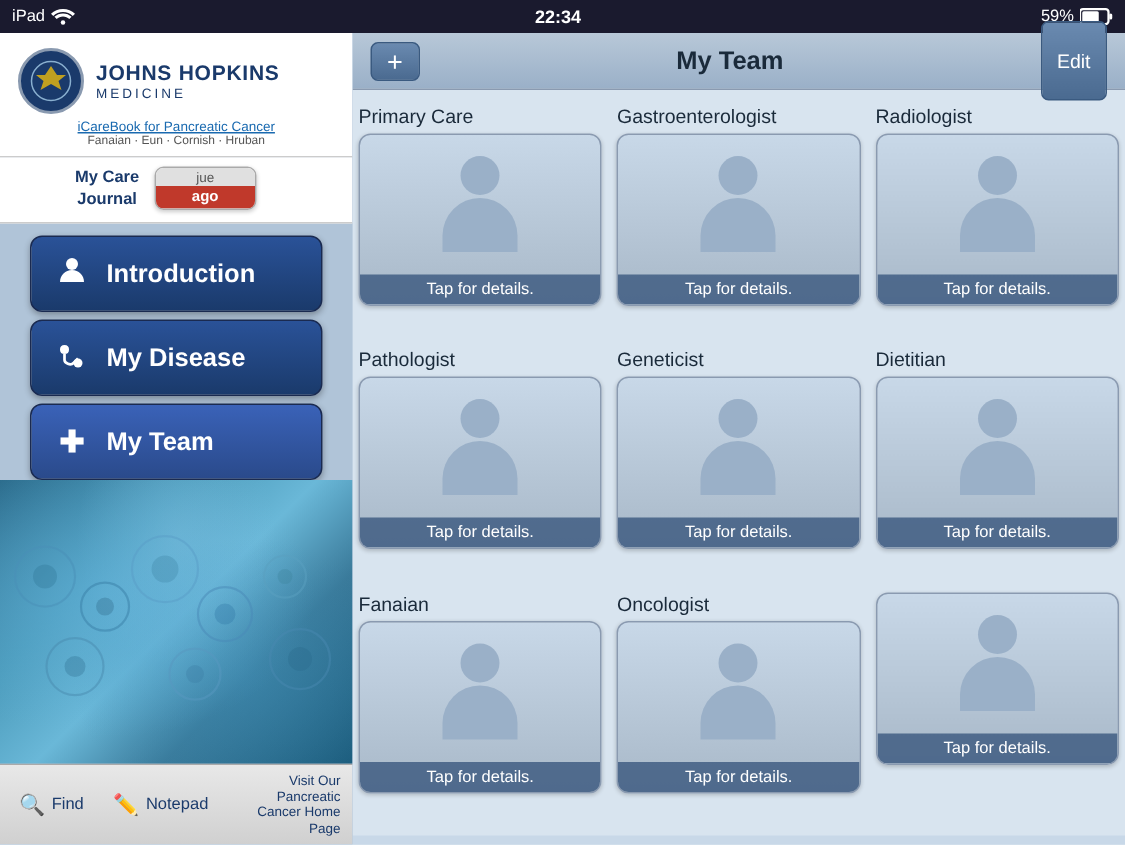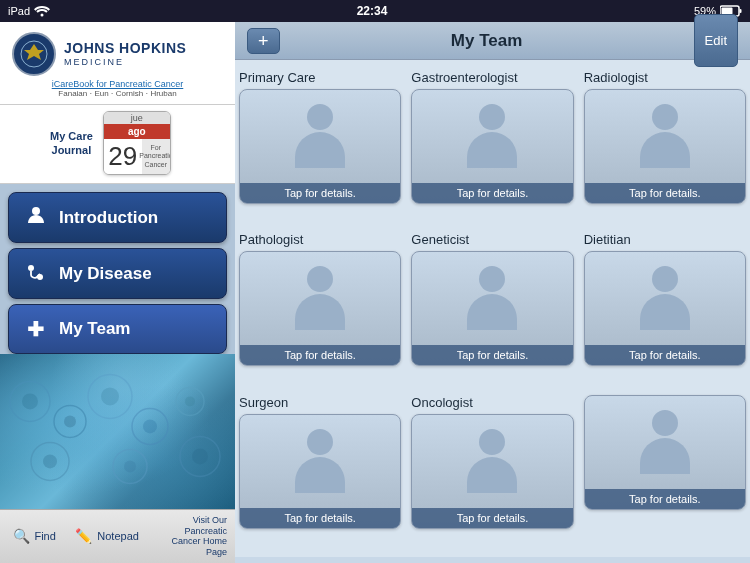--- a/index.html
+++ b/index.html
@@ -55,21 +55,21 @@
       width: 68px; border-radius: 6px; overflow: hidden;
       border: 1px solid #aaa; box-shadow: 0 1px 3px rgba(0,0,0,0.2);
     }
     .cal-month { background: #c0392b; color: white; font-size: 10px; font-weight: 700; text-align: center; padding: 2px 0; }
     .cal-day-row { display: flex; }
     .cal-day-num { background: white; font-size: 26px; font-weight: 300; color: #333; text-align: center; padding: 2px 4px; flex: 1; }
     .cal-day-label { background: #e8e8e8; font-size: 8px; color: #666; text-align: center; padding: 2px 3px; display: flex; align-items: center; justify-content: center; width: 28px; }
     .cal-weekday { background: #e0e0e0; font-size: 9px; color: #555; text-align: center; padding: 1px; }
 
     
-    .nav-items { padding: 8px 8px 0; display: flex; flex-direction: column; gap: 5px; }
+    .nav-items { padding: 8px 20px 0; display: flex; flex-direction: column; gap: 5px; }
     .nav-item {
       background: linear-gradient(180deg, #2a5298 0%, #1a3a6b 100%);
       border-radius: 8px; padding: 12px 16px;
       display: flex; align-items: center; gap: 12px;
       cursor: pointer; border: 1px solid #1a2a50;
       box-shadow: 0 2px 4px rgba(0,0,0,0.3);
     }
     .nav-item-icon { color: white; font-size: 18px; width: 22px; text-align: center; }
     .nav-item-label { color: white; font-size: 17px; font-weight: 600; }
 
@@ -207,24 +207,20 @@
       </div>
       <div class="logo-book">iCareBook for Pancreatic Cancer</div>
       <div class="logo-authors">Fanaian · Eun · Cornish · Hruban</div>
     </div>
 
     <div class="calendar-area">
       <div class="my-care-label">My Care<br>Journal</div>
       <div class="calendar-widget">
         <div class="cal-weekday">jue</div>
         <div class="cal-month">ago</div>
-        <div class="cal-day-row">
-          <div class="cal-day-num">29</div>
-          <div class="cal-day-label" style="font-size:7px;color:#555;line-height:1.2;">For<br>Pancreatic<br>Cancer</div>
-        </div>
       </div>
     </div>
 
     <div class="nav-items">
       <div class="nav-item">
         <span class="nav-item-icon">
           <svg width="20" height="20" viewBox="0 0 20 20" fill="white">
             <circle cx="10" cy="6" r="4"></circle>
             <path d="M2 18c0-4.4 3.6-8 8-8s8 3.6 8 8H2z"></path>
           </svg>
@@ -358,21 +354,21 @@
         <div class="team-avatar">
           <div class="avatar-silhouette">
             <div class="avatar-head"></div>
             <div class="avatar-body"></div>
           </div>
         </div>
         <div class="team-tap-label">Tap for details.</div>
       </div>
     </div>
         <div class="team-card">
-      <div class="team-card-title">Surgeon</div>
+      <div class="team-card-title">Fanaian</div>
       <div class="team-card-box">
         <div class="team-avatar">
           <div class="avatar-silhouette">
             <div class="avatar-head"></div>
             <div class="avatar-body"></div>
           </div>
         </div>
         <div class="team-tap-label">Tap for details.</div>
       </div>
     </div>

